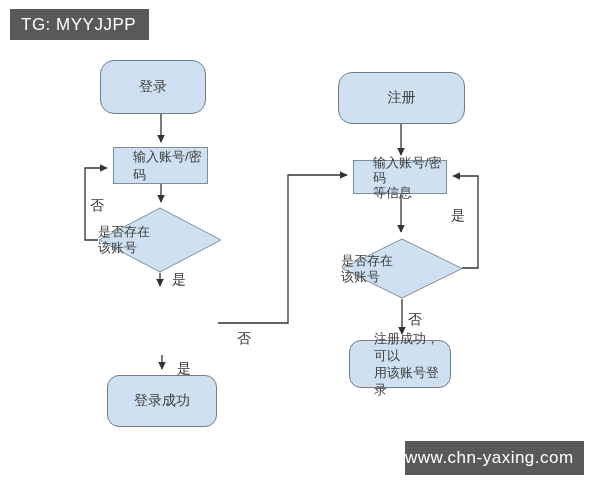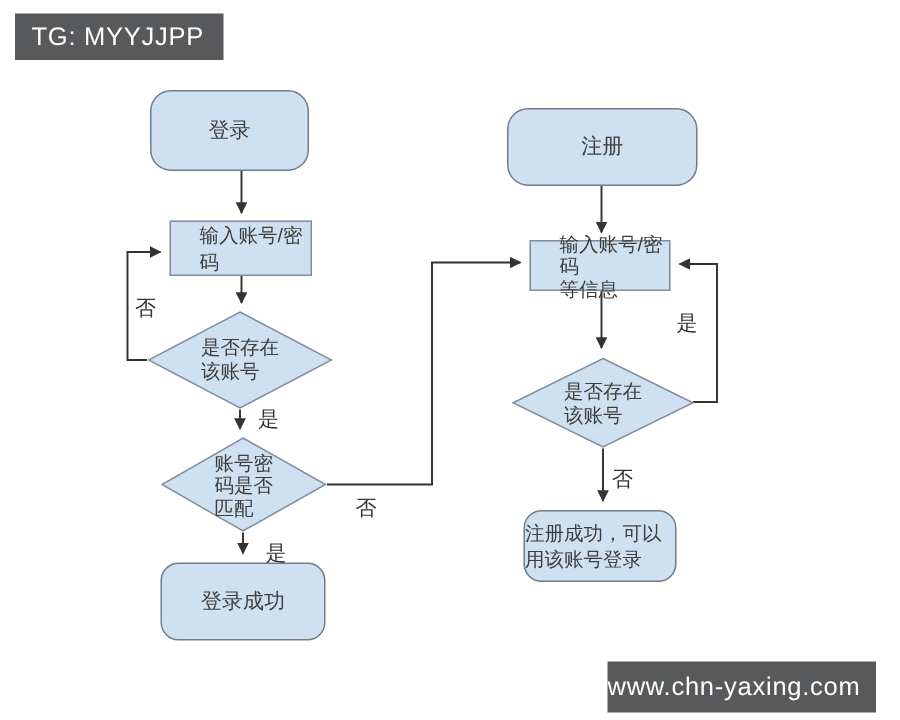--- a/index.html
+++ b/index.html
@@ -23,21 +23,21 @@
     position:absolute;box-sizing:border-box;
     background:#cfe1f0;border:1px solid #7f8e9c;
     color:#3d3d3d;display:flex;align-items:center;
   }
   .rounded{border-radius:14px;justify-content:center;font-size:14px;border-color:#707c87;}
   .rect{font-size:13px;padding-left:19px;justify-content:flex-start;}
   .diamond{position:absolute;}
   .diamond svg{display:block;}
   .diamond .dtext{
     position:absolute;left:0;top:0;width:100%;height:100%;
-    display:flex;align-items:center;justify-content:center;
+    display:flex;align-items:center;justify-content:flex-start;
     font-size:13px;line-height:16px;color:#3d3d3d;
   }
   .ml{white-space:pre-line;text-align:left;}
   .edge-label{
     position:absolute;font-size:14px;color:#333333;line-height:14px;
   }
 </style>
 </head>
 <body>
 
@@ -78,30 +78,20 @@
   <div class="diamond" style="left:98px;top:207px;width:124px;height:66px;">
     <svg width="124" height="66" viewBox="0 0 124 66">
       <polygon points="62,1 123,33 62,65 1,33" fill="#cfe1f0" stroke="#7f8e9c" stroke-width="1"></polygon>
     </svg>
     <div class="dtext">
         <span class="ml">是否存在
 该账号</span>
       </div>
   </div>
 
-  <div class="diamond" style="left:107px;top:291px;width:111px;height:64px;">
-    <svg width="111" height="64" viewBox="0 0 111 64">
-      <polygon points="55,1 110,32 55,63 1,32" fill="#cfe1f0" stroke="#7f8e9c" stroke-width="1"></polygon>
-    </svg>
-    <div class="dtext" style="line-height:15px;">
-        <span class="ml">账号密
-码是否
-匹配</span>
-      </div>
-  </div>
 
   <div class="node rounded" style="left:338px;top:72px;width:127px;height:52px;">
     <span>注册</span>
   </div>
 
   <div class="node rounded" style="left:107px;top:375px;width:110px;height:52px;border-radius:12px;">
     <span>登录成功</span>
   </div>
 
   <div class="node rect" style="left:353px;top:160px;width:94px;height:34px;line-height:15px;">
@@ -112,21 +102,21 @@
   <div class="diamond" style="left:341px;top:238px;width:122px;height:61px;">
     <svg width="122" height="61" viewBox="0 0 122 61">
       <polygon points="61,1 121,30.5 61,60 1,30.5" fill="#cfe1f0" stroke="#7f8e9c" stroke-width="1"></polygon>
     </svg>
     <div class="dtext">
         <span class="ml">是否存在
 该账号</span>
       </div>
   </div>
 
-  <div class="node rounded" style="left:349px;top:340px;width:102px;height:48px;border-radius:12px;font-size:13px;line-height:17px;justify-content:flex-start;padding-left:0;">
+  <div class="node rounded" style="left:349px;top:340px;width:102px;height:48px;border-radius:12px;font-size:13px;line-height:17px;justify-content:flex-start;padding-left:24px;">
     <span class="ml">注册成功，可以
 用该账号登录</span>
   </div>
 
   <span class="edge-label" style="left:90px;top:198px;">否</span>
   <span class="edge-label" style="left:172px;top:272px;">是</span>
   <span class="edge-label" style="left:237px;top:331px;">否</span>
   <span class="edge-label" style="left:177px;top:361px;">是</span>
   <span class="edge-label" style="left:451px;top:208px;">是</span>
   <span class="edge-label" style="left:408px;top:312px;">否</span>

